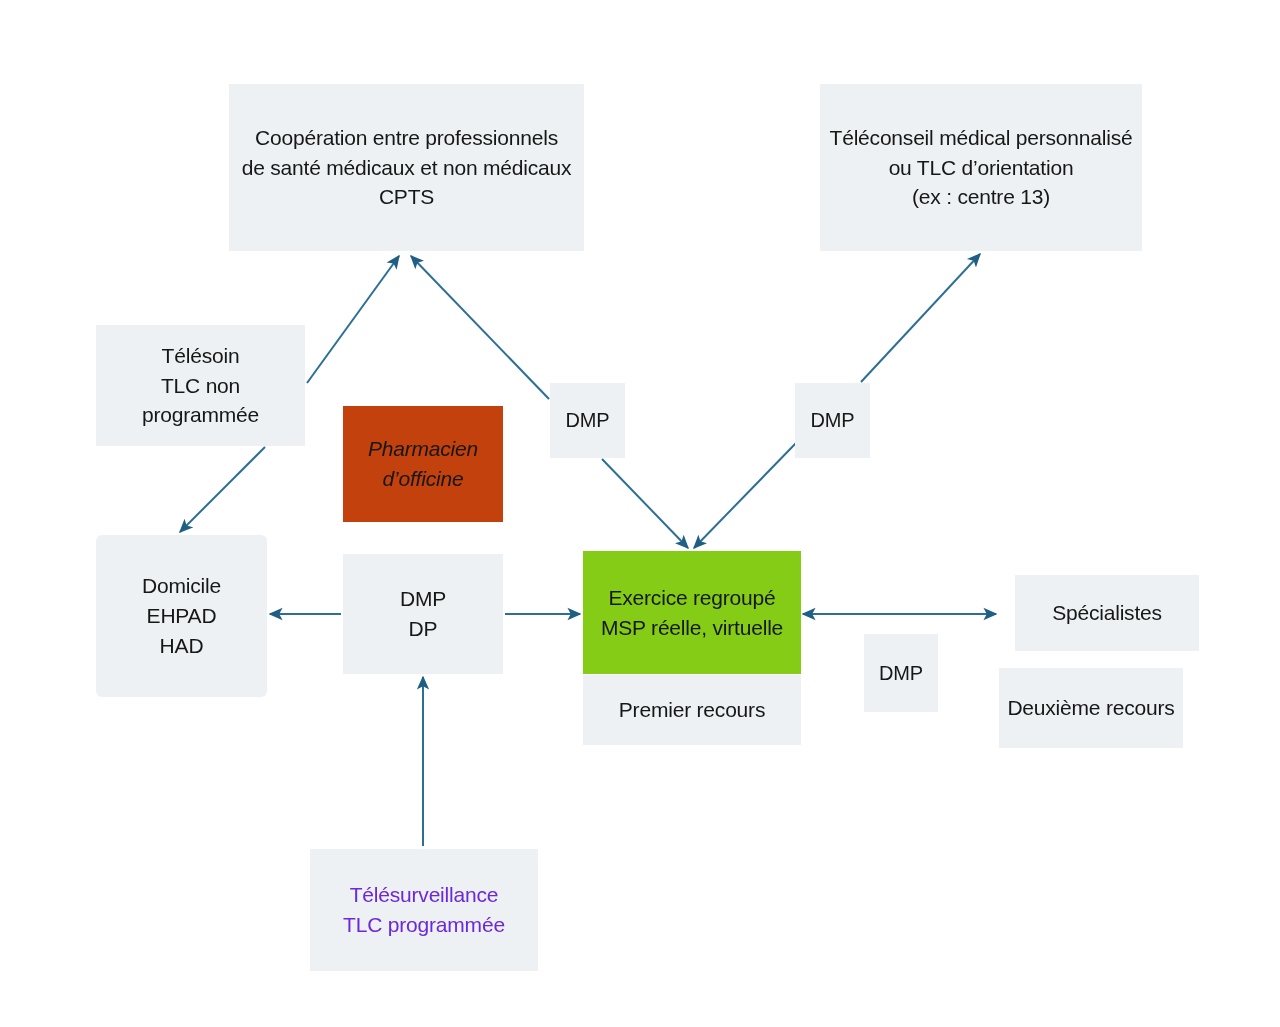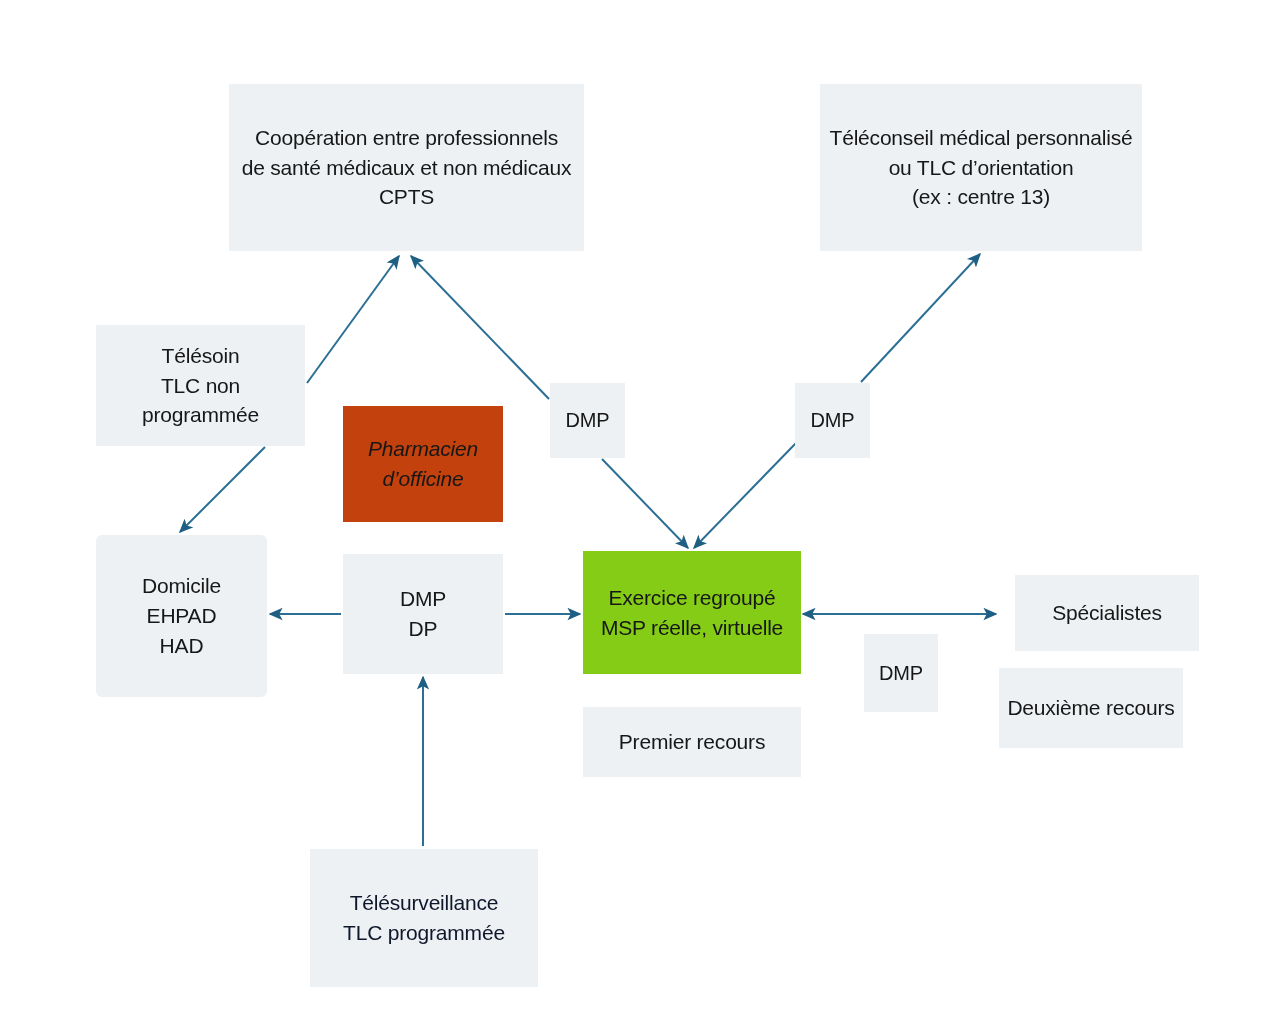--- a/index.html
+++ b/index.html
@@ -113,21 +113,21 @@
       </div>
       <div class="node" style="left: 999px; top: 575px; width: 184px; height: 76px; background: rgb(237, 241, 244); color: rgb(23, 23, 23); margin-left: 16px;">
         <span class="txt">Spécialistes</span>
       </div>
       <div class="node small" style="left: 864px; top: 634px; width: 74px; height: 78px; background: rgb(237, 241, 244); color: rgb(23, 23, 23);">
         <span class="txt">DMP</span>
       </div>
       <div class="node" style="left: 999px; top: 668px; width: 184px; height: 80px; background: rgb(237, 241, 244); color: rgb(23, 23, 23); align-items: center;">
         <span class="txt">Deuxième recours</span>
       </div>
-      <div class="node" style="left: 583px; top: 707px; width: 218px; height: 70px; background: rgb(237, 241, 244); color: rgb(23, 23, 23);">
+      <div class="node" style="left: 583px; top: 675px; width: 218px; height: 70px; background: rgb(237, 241, 244); color: rgb(23, 23, 23);">
         <span class="txt">Premier recours</span>
       </div>
-      <div class="node" style="left: 310px; top: 849px; width: 228px; height: 138px; background: rgb(237, 241, 244); color: #0f172a;">
+      <div class="node" style="left: 310px; top: 849px; width: 228px; height: 122px; background: rgb(237, 241, 244); color: #6d28d9;">
         <span class="txt">Télésurveillance
 TLC programmée</span>
       </div>
     </div>
 </div>
 
 </body></html>

